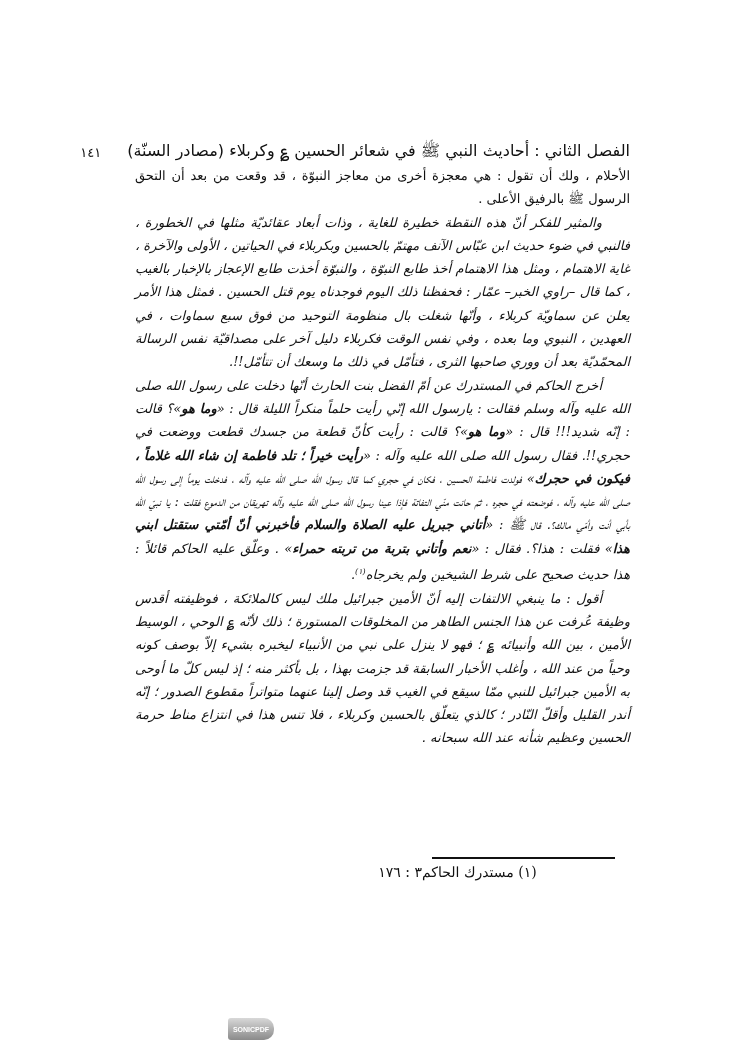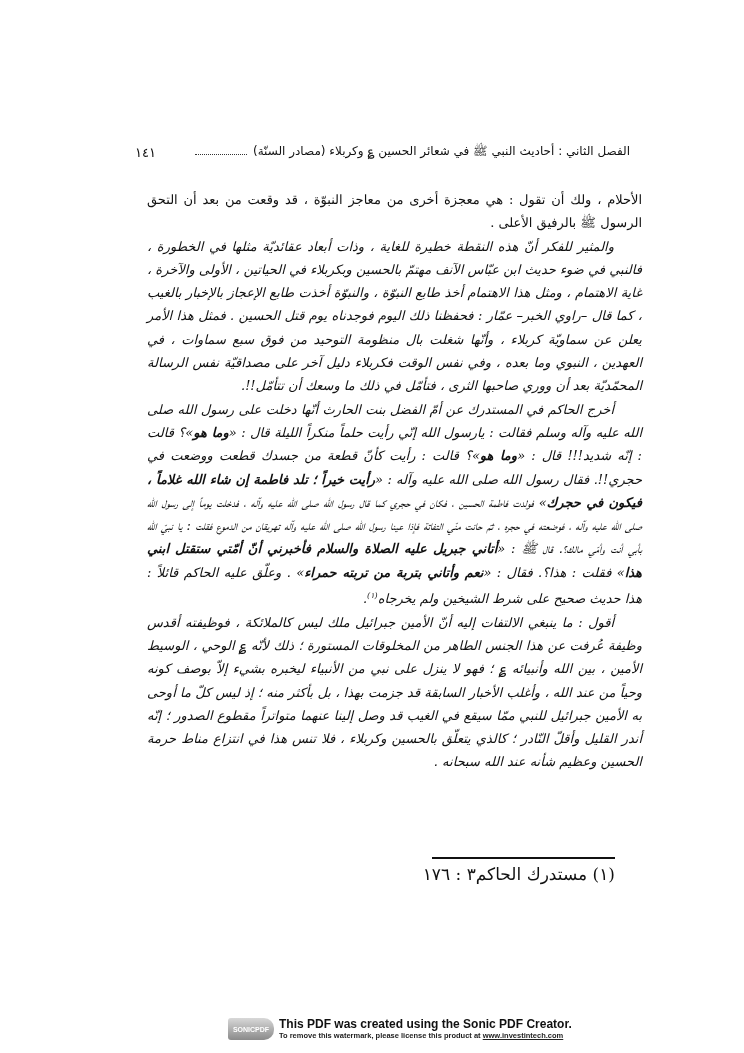--- a/index.html
+++ b/index.html
@@ -19,48 +19,47 @@
       position: absolute;
       top: 143px;
       left: 135px;
       width: 495px;
       height: 18px;
       direction: rtl;
       display: flex;
       align-items: center;
     }
     .header-title {
-      font-size: 12px;
+      font-size: 16px;
       white-space: nowrap;
       color: #111;
     }
     .header-dots {
       flex: 1;
       border-bottom: 1px dotted #333;
       margin: 0 6px 4px 20px;
       height: 8px;
     }
     .page-number {
       font-size: 13px;
       letter-spacing: 3px;
       width: 40px;
-      text-align: left;
+      text-align: center;
       direction: ltr;
     }
     .content {
       position: absolute;
-      top: 188px;
+      top: 164px;
       left: 135px;
       width: 495px;
       direction: rtl;
       text-align: justify;
       font-family: "DejaVu Serif", serif;
       font-size: 13px;
       line-height: 23.3px;
-      margin-left: 12px;
     }
     .content p {
       margin: 0;
     }
     .content p.indent {
       text-indent: 28px;
       font-style: italic;
     }
     .content .last {
       text-align-last: right;
@@ -87,22 +86,22 @@
       height: 2px;
       background: #111;
     }
     .footnote {
       position: absolute;
       top: 864px;
       left: 300px;
       width: 315px;
       direction: rtl;
       font-family: "DejaVu Serif", serif;
-      font-size: 17px;
-      text-align: right;
+      font-size: 14px;
+      text-align: center;
     }
     .watermark {
       position: absolute;
       top: 1018px;
       left: 228px;
       display: flex;
       align-items: center;
       font-family: "Liberation Sans", sans-serif;
     }
     .wm-logo {
@@ -152,17 +151,13 @@
   <p class="indent last"><span>أخرج الحاكم في المستدرك عن أمّ الفضل بنت الحارث أنّها دخلت على رسول الله صلى الله عليه وآله وسلم فقالت : يارسول الله إنّي رأيت حلماً منكراً الليلة قال : «</span><b class="quote">وما هو</b><span>»؟ قالت : إنّه شديد!!! قال : «</span><b class="quote">وما هو</b><span>»؟ قالت : رأيت كأنّ قطعة من جسدك قطعت ووضعت في حجري!!. فقال رسول الله صلى الله عليه وآله : «</span><b class="quote">رأيت خيراً ؛ تلد فاطمة إن شاء الله غلاماً ، فيكون في حجرك</b><span>» فولدت فاطمة الحسين ، فكان في حجري كما قال رسول الله صلى الله عليه وآله ، فدخلت يوماً إلى رسول الله صلى الله عليه وآله ، فوضعته في حجره ، ثمّ حانت منّي التفاتة فإذا عينا رسول الله صلى الله عليه وآله تهريقان من الدموع فقلت : يا نبيّ الله بأبي أنت وأمّي مالك؟. قال ﷺ : «</span><b class="quote">أتاني جبريل عليه الصلاة والسلام فأخبرني أنّ أمّتي ستقتل ابني هذا</b><span>» فقلت : هذا؟. فقال : «</span><b class="quote">نعم وأتاني بتربة من تربته حمراء</b><span>» . وعلّق عليه الحاكم قائلاً : هذا حديث صحيح على شرط الشيخين ولم يخرجاه</span><sup class="fnref">(١)</sup><span>.</span></p>
 
   <p class="indent last">أقول : ما ينبغي الالتفات إليه أنّ الأمين جبرائيل ملك ليس كالملائكة ، فوظيفته أقدس وظيفة عُرفت عن هذا الجنس الطاهر من المخلوقات المستورة ؛ ذلك لأنّه ؏ الوحي ، الوسيط الأمين ، بين الله وأنبيائه ؏ ؛ فهو لا ينزل على نبي من الأنبياء ليخبره بشيء إلاّ بوصف كونه وحياً من عند الله ، وأغلب الأخبار السابقة قد جزمت بهذا ، بل بأكثر منه ؛ إذ ليس كلّ ما أوحى به الأمين جبرائيل للنبي ممّا سيقع في الغيب قد وصل إلينا عنهما متواتراً مقطوع الصدور ؛ إنّه أندر القليل وأقلّ النّادر ؛ كالذي يتعلّق بالحسين وكربلاء ، فلا تنس هذا في انتزاع مناط حرمة الحسين وعظيم شأنه عند الله سبحانه .</p>
 </div>
 
 <div class="footnote-rule"></div>
 <div class="footnote">(١) مستدرك الحاكم٣ : ١٧٦</div>
 
 <div class="watermark">
   <div class="wm-logo">SONICPDF</div>
-  <div>
-    <div class="wm-text-main">This PDF was created using the Sonic PDF Creator.</div>
-    <div class="wm-text-sub"><span>To remove this watermark, please license this product at </span><span class="wm-link">www.investintech.com</span></div>
-  </div>
 </div>
 
 </body></html>

